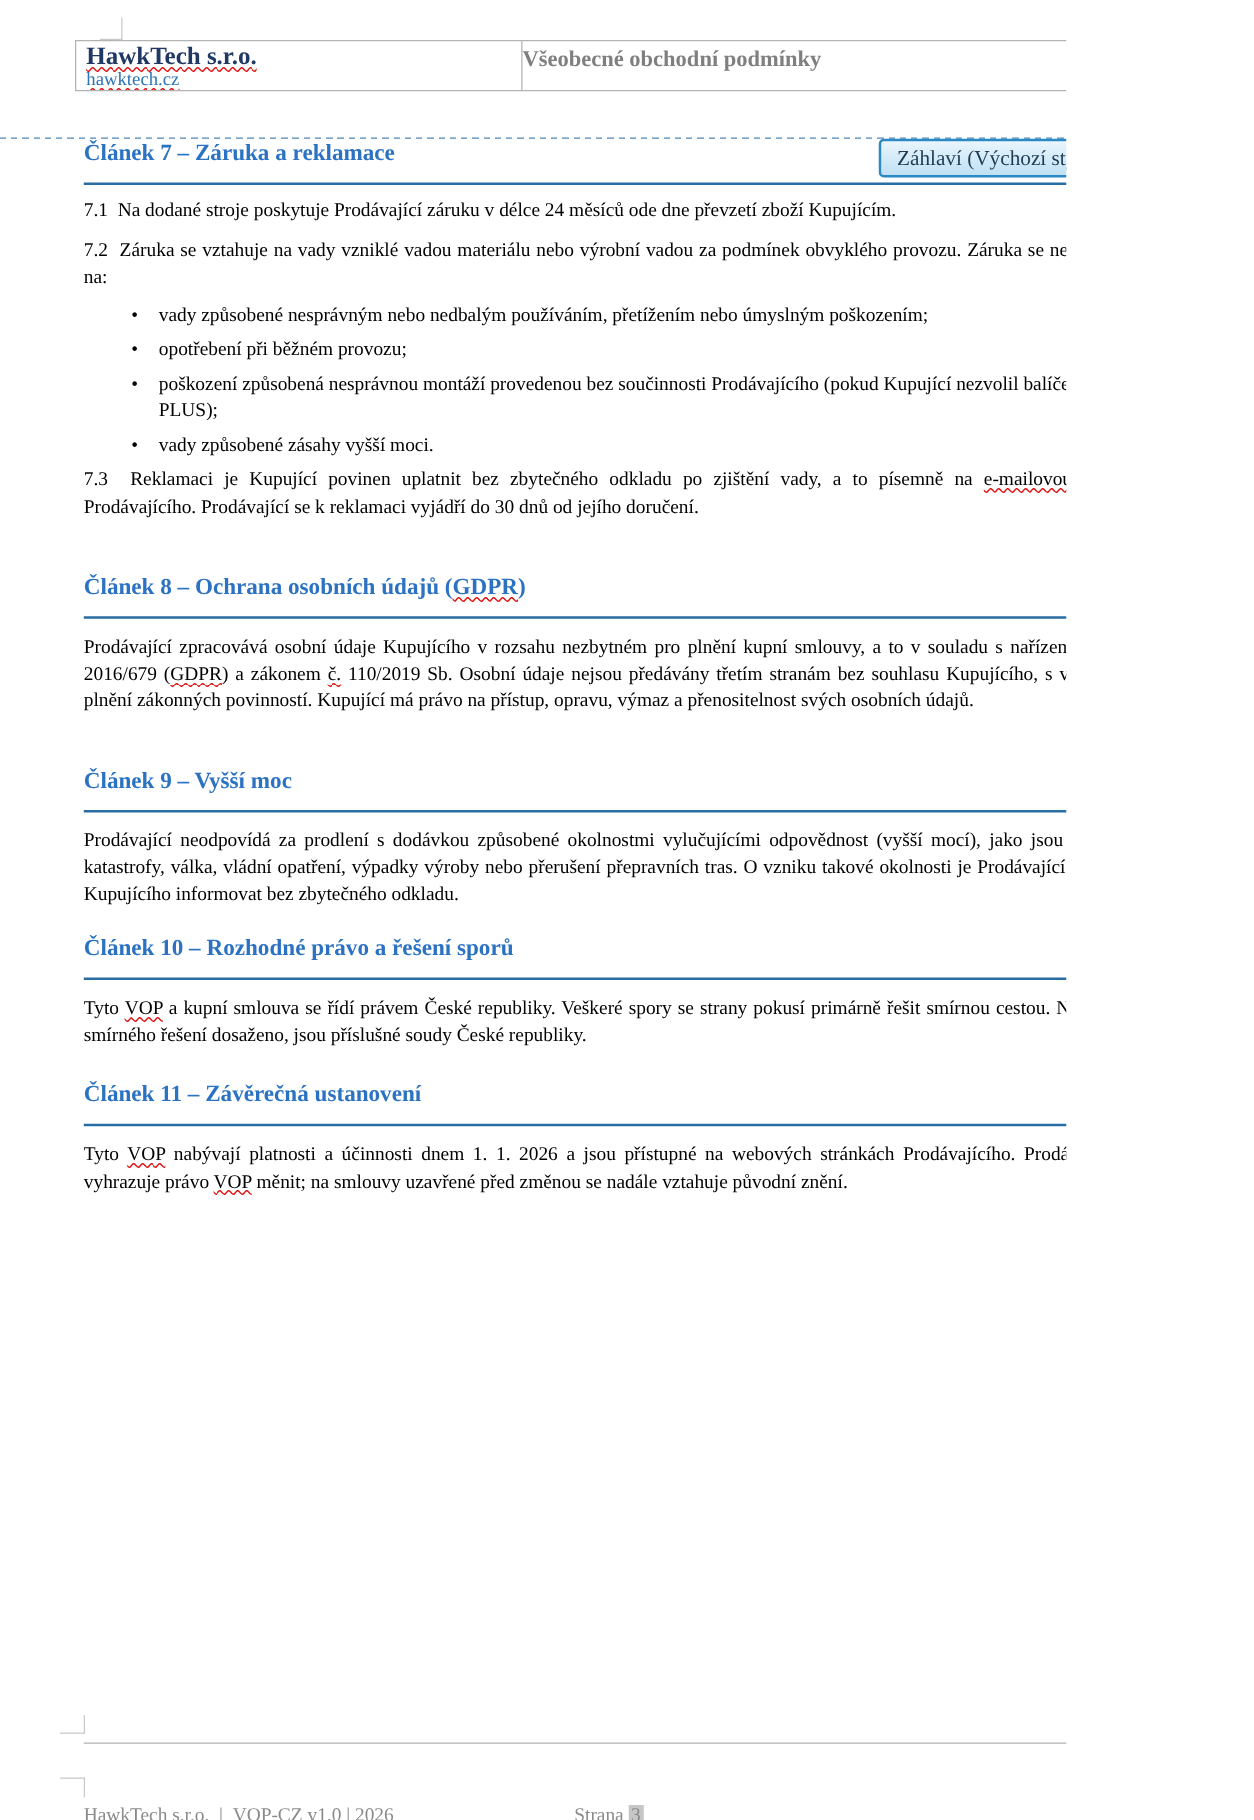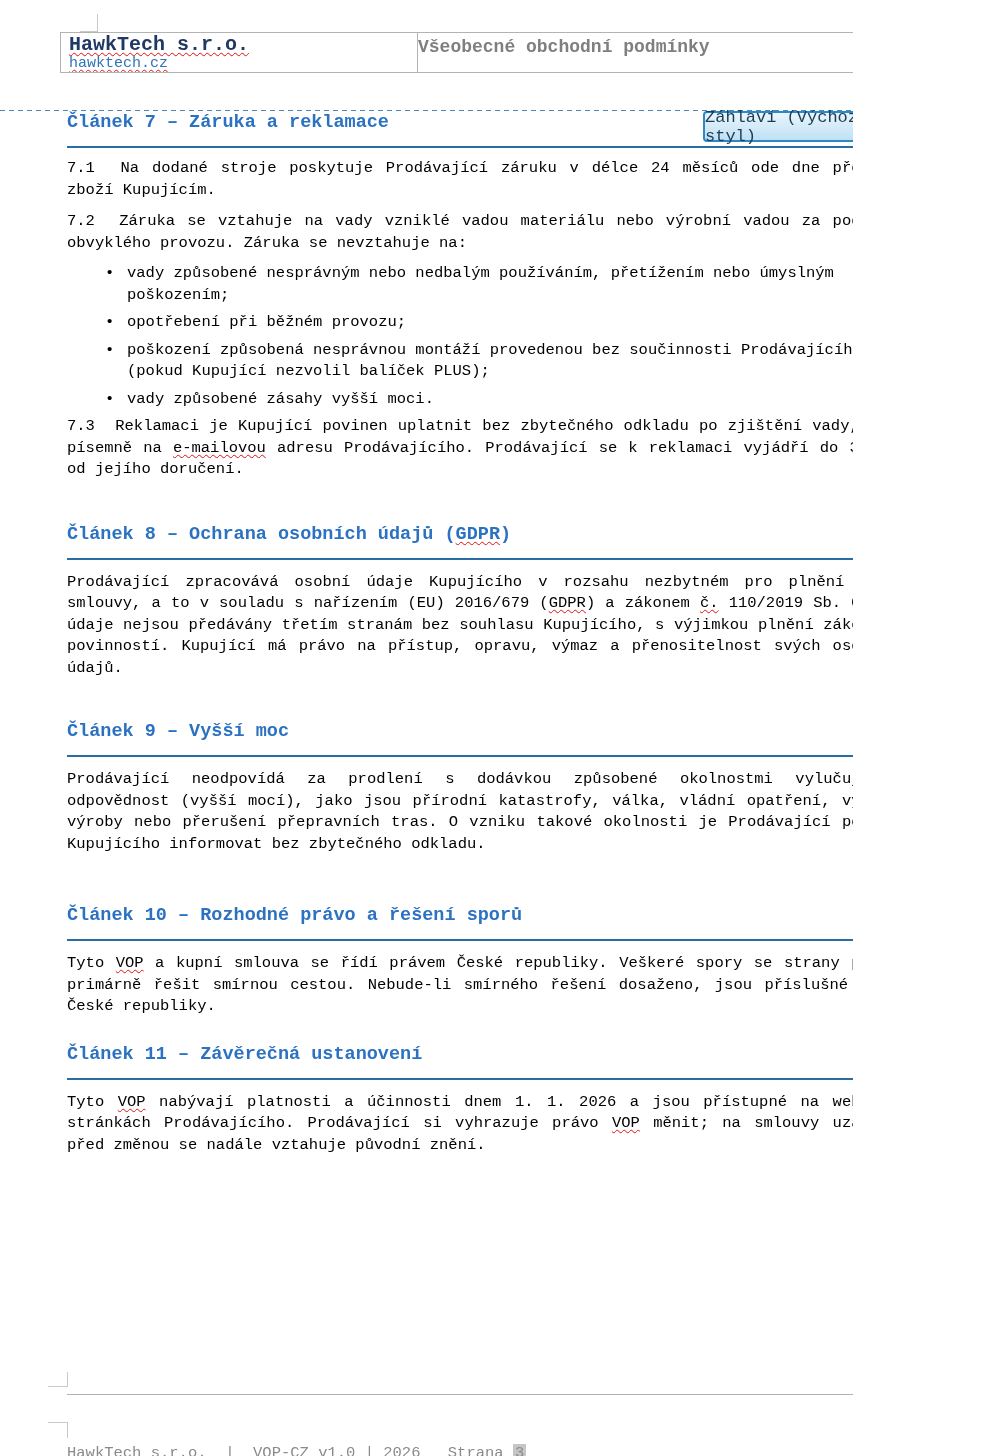--- a/index.html
+++ b/index.html
@@ -1,18 +1,18 @@
 <!DOCTYPE html>
 <html style="--heading_blue: #2b72c2; --rule_blue: #2a6da3; --navy: #1f3864; --link_blue: #2e75b6; --title_gray: #7f7f7f; --footer_gray: #8a8a8a; --body_black: #000000; --border_gray: #b3b3b3; --boundary_gray: #c9c9c9; --dashed_blue: #4d87b5; --tab_border: #2b8ac6; --tab_bg_top: #eaf5fc; --tab_bg_bottom: #bfe1f4; --tab_text: #1e3c55; --squiggle_red: #e01010; --field_shading: #c6c6c6;"><head>
 <meta charset="utf-8">
 <style>
   html,body{margin:0;padding:0;background:#ffffff;}
   .page{
     position:relative;width:853px;height:1456px;background:#fff;
-    font-family:Liberation Mono, monospace;color:var(--body_black,#000);
+    font-family:Liberation Serif, serif;color:var(--body_black,#000);
     overflow:hidden;
   }
   
   .mark{position:absolute;border:0 solid var(--boundary_gray,#c9c9c9);}
   .m-tl{left:80px;top:14px;width:17px;height:17px;border-right-width:1px;border-bottom-width:1px;}
   .m-tr{left:906px;top:14px;width:18px;height:18px;border-left-width:1px;border-bottom-width:1px;}
   .m-bl1{left:48px;top:1372px;width:19px;height:14px;border-right-width:1px;border-bottom-width:1px;}
   .m-br1{left:906px;top:1371px;width:18px;height:18px;border-left-width:1px;border-bottom-width:1px;}
   .m-bl2{left:48px;top:1422px;width:19px;height:15px;border-right-width:1px;border-top-width:1px;}
   .m-br2{left:906px;top:1420px;width:18px;height:17px;border-left-width:1px;border-top-width:1px;}
@@ -39,21 +39,21 @@
     font-size:17px;color:var(--tab_text,#1e3c55);cursor:pointer;z-index:5;}
   .tab-arrow{font-size:9px;color:#222;margin-top:2px;}
 
   
   .content{position:absolute;left:67px;top:112px;width:840px;font-size:15.5px;line-height:21.5px;}
   h2.art{font-size:18.5px;line-height:22px;font-weight:bold;color:var(--heading_blue,#2b72c2);
     margin:0;padding-bottom:12px;border-bottom:2px solid var(--rule_blue,#2a6da3);}
   section{margin:0;}
   .sect-gap8{margin-top:43px;}
   .sect-gap9{margin-top:42px;}
-  .sect-gap10{margin-top:50px;}
+  .sect-gap10{margin-top:22px;}
   .sect-gap11{margin-top:26px;}
   .content p{margin:10px 0 0;text-align:justify;}
   .content p.p-tight{margin-top:4px;}
   .content p.body-p{margin-top:12px;}
   ul.b{list-style:none;margin:9px 0 0;padding:0;}
   ul.b li{position:relative;padding-left:60px;padding-right:14px;margin-bottom:6px;text-align:left;}
   .bullet{position:absolute;left:38px;top:0;}
 
   
   .sq{text-decoration:underline wavy var(--squiggle_red,#e01010) 1px;

